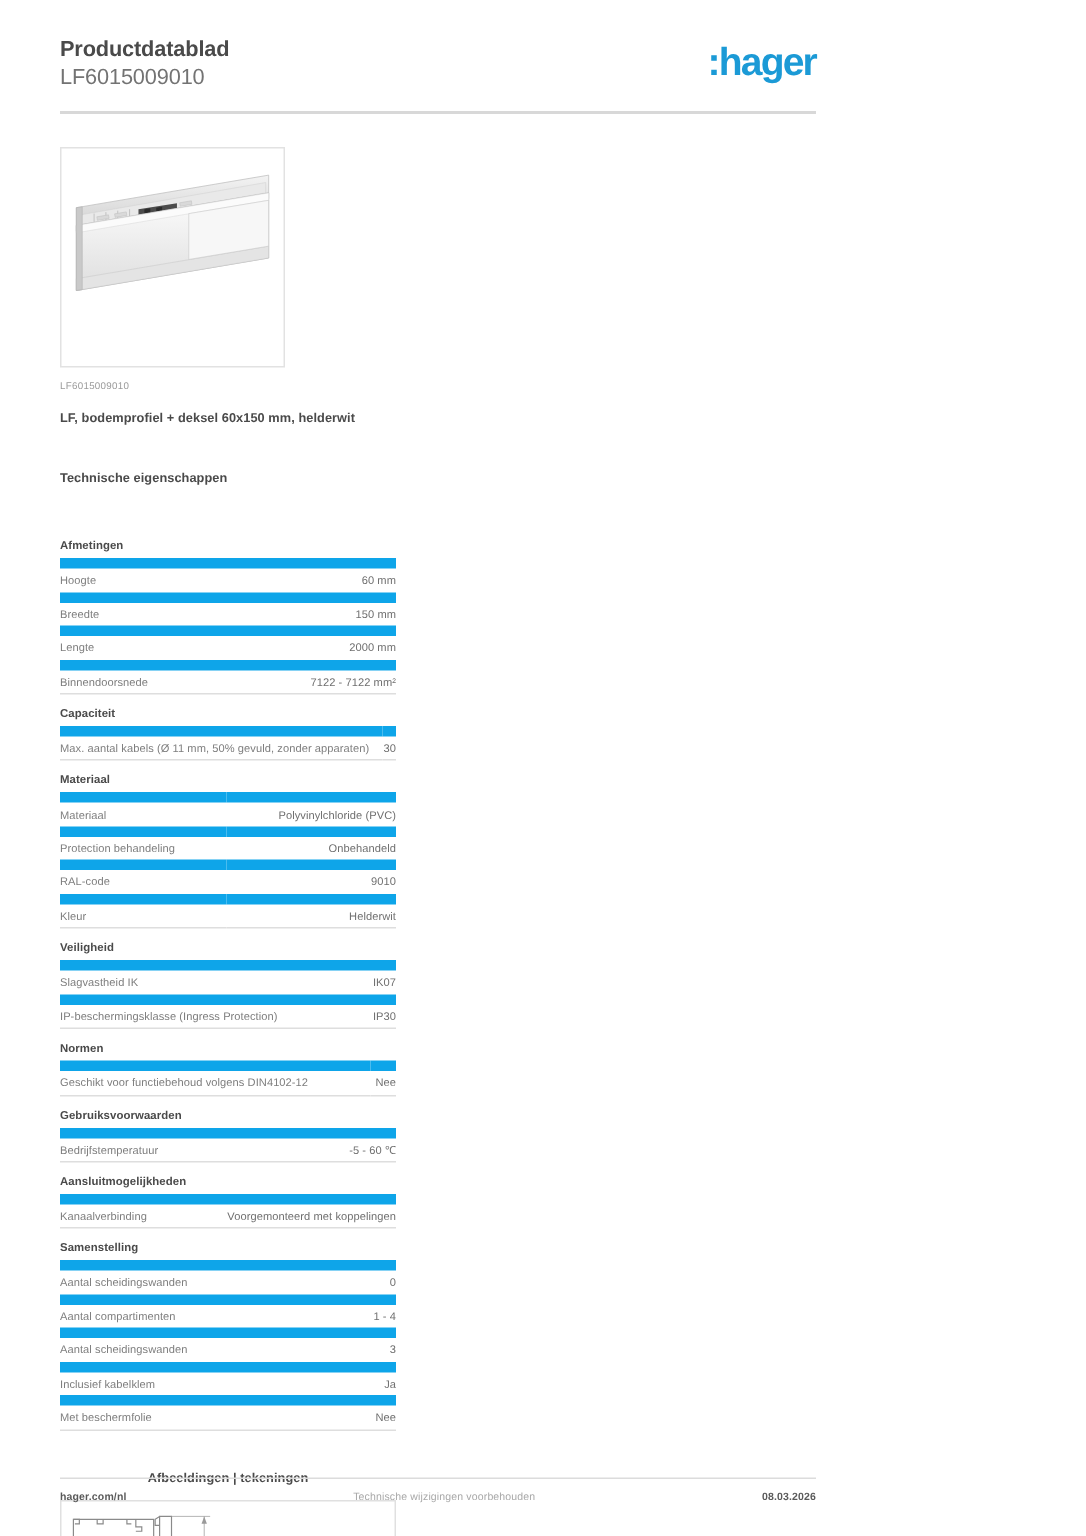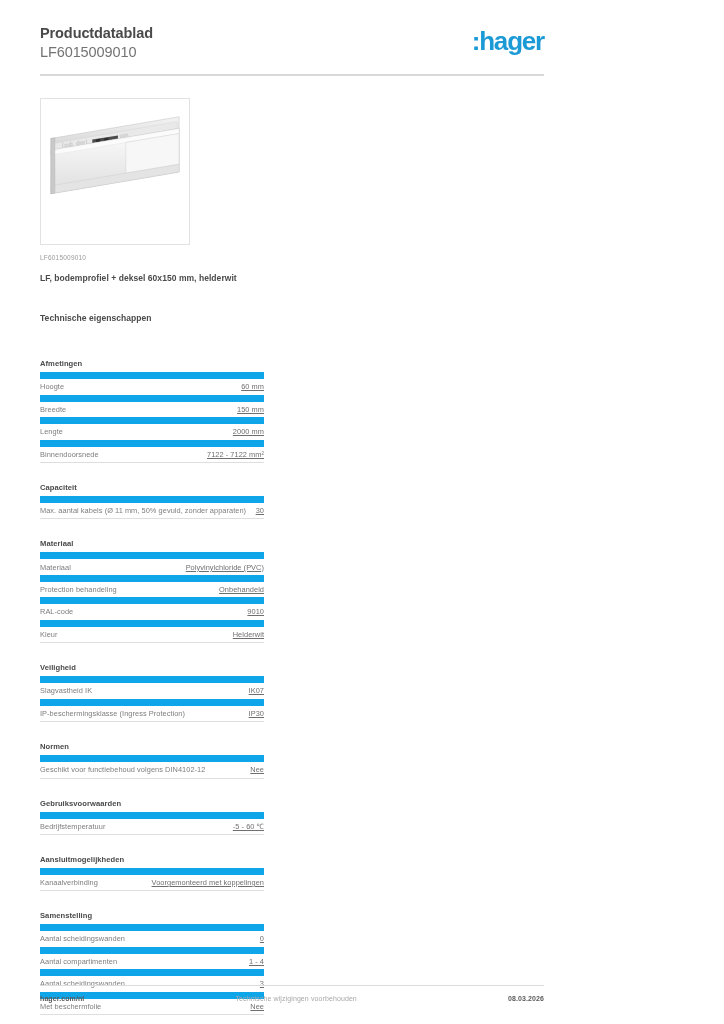--- a/index.html
+++ b/index.html
@@ -93,21 +93,21 @@
   }
   .tech-heading {
     margin-top: 30px;
     font-size: 8.5px;
     font-weight: bold;
     color: #4a4a4a;
     letter-spacing: 0.05px;
   }
 
   
-  .spec-group { margin-top: 20px; }
+  .spec-group { margin-top: 8px; }
   .spec-group:first-of-type { margin-top: 36px; }
 
   .group-title {
     font-size: 7.6px;
     font-weight: bold;
     color: #4a4a4a;
     padding-bottom: 4px;
     letter-spacing: 0.05px;
   }
   .spec-table {
@@ -120,21 +120,20 @@
     font-size: 7.4px;
     color: #7d7d7d;
     padding: 3.1px 0 3.1px 0;
     line-height: 1.25;
     letter-spacing: 0.05px;
   }
   .spec-table td.val {
     text-align: right;
     color: #6f6f6f;
     white-space: nowrap;
-    text-decoration: underline;
   }
 
   
   .draw-heading {
     margin-top: 26px;
     font-size: 8.5px;
     font-weight: bold;
     color: #4a4a4a;
     letter-spacing: 0.05px;
     text-align: center;
@@ -368,20 +367,24 @@
                 </tr>
                 <tr>
                   <td class="lbl">Aantal compartimenten</td>
                   <td class="val">1 - 4</td>
                 </tr>
                 <tr>
                   <td class="lbl">Aantal scheidingswanden</td>
                   <td class="val">3</td>
                 </tr>
                 <tr>
+                  <td class="lbl">Inclusief kabelklem</td>
+                  <td class="val">Ja</td>
+                </tr>
+                <tr>
                   <td class="lbl">Met beschermfolie</td>
                   <td class="val">Nee</td>
                 </tr>
               </tbody>
             </table>
           </div>
         </div>
 
       <div class="draw-heading">Afbeeldingen | tekeningen</div>
 

